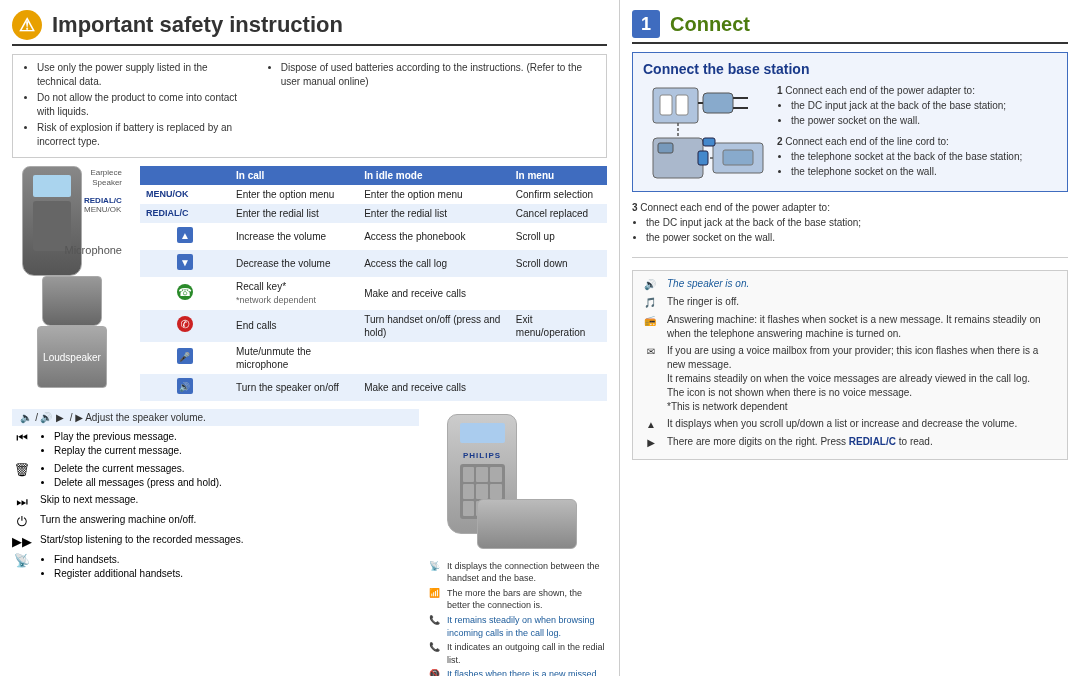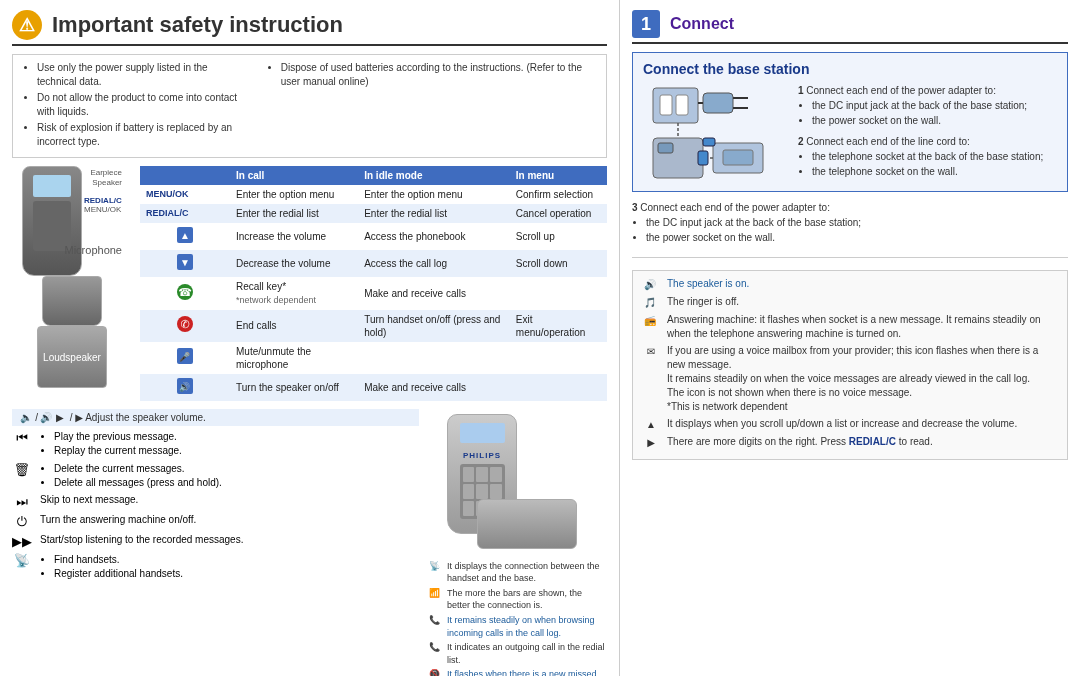--- a/index.html
+++ b/index.html
@@ -259,40 +259,40 @@
       color: #fff;
       display: flex;
       align-items: center;
       justify-content: center;
       font-size: 18px;
       font-weight: bold;
       border-radius: 3px;
       flex-shrink: 0;
     }
     .connect-title {
-      font-size: 16px;
-      font-weight: bold;
-      color: #4c1d95;
+      font-size: 20px;
+      font-weight: bold;
+      color: #4d7c0f;
     }
 
     .connect-base-box {
       border: 1px solid #3f6cbf;
       background: #f0f4fc;
       padding: 8px 10px;
     }
     .connect-base-title {
       font-size: 14px;
       font-weight: bold;
       color: #1a3a8a;
       margin-bottom: 6px;
     }
 
     .base-connect-content {
       display: flex;
-      gap: 25px;
+      gap: 4px;
     }
     .base-image-area {
       width: 130px;
       flex-shrink: 0;
       display: flex;
       flex-direction: column;
       align-items: center;
     }
     
     .base-instructions {
@@ -333,21 +333,21 @@
     }
     .status-icon {
       width: 20px;
       flex-shrink: 0;
       text-align: center;
     }
     .status-text {
       flex: 1;
       line-height: 1.4;
     }
-    .status-text.blue { color: #1a5a9a; }
+    .status-text.blue { color: #1a5a9a; font-style: italic; }
 
     .divider {
       height: 1px;
       background: #ccc;
       margin: 4px 0;
     }
 
     .redial-bold {
       font-weight: bold;
       color: #1a3a8a;
@@ -408,21 +408,21 @@
           <tr>
             <td class="key-name" style="color:#1a3a8a; font-weight:bold; font-size:9px;">MENU/OK</td>
             <td>Enter the option menu</td>
             <td>Enter the option menu</td>
             <td>Confirm selection</td>
           </tr>
           <tr>
             <td class="key-name" style="color:#1a3a8a; font-weight:bold; font-size:9px;">REDIAL/C</td>
             <td>Enter the redial list</td>
             <td>Enter the redial list</td>
-            <td>Cancel operation</td>
+            <td>Cancel replaced</td>
           </tr>
           <tr>
             <td class="icon-cell">
               <svg width="18" height="18" viewBox="0 0 18 18">
                   <rect x="1" y="1" width="16" height="16" rx="2" fill="#3f6cbf"></rect>
                   <text x="9" y="13" text-anchor="middle" fill="white" font-size="10">▲</text>
                 </svg>
             </td>
             <td>Increase the volume</td>
             <td>Access the phonebook</td>

